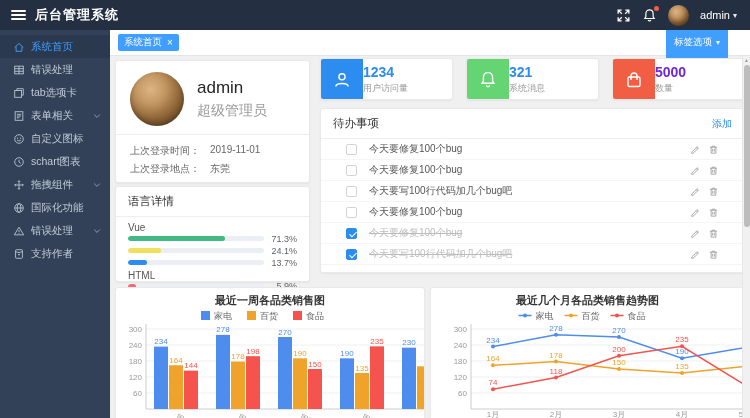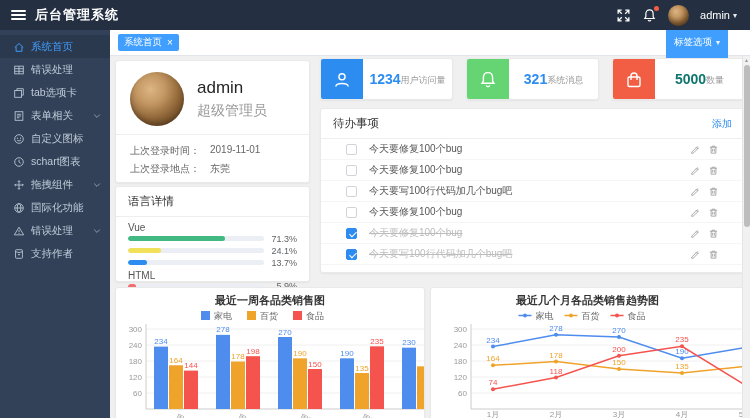--- a/index.html
+++ b/index.html
@@ -55,21 +55,21 @@
   .lang-body{padding:5px 12px 0}
   .lang-name{font-size:10px;color:#555;line-height:1.15}
   .lang-line{display:flex;align-items:center;gap:3px;margin-bottom:2px}
   .lang-track{flex:1;height:5px;background:#ebeef5;border-radius:3px;overflow:hidden}
   .lang-fill{height:100%;border-radius:3px}
   .lang-pct{width:30px;flex:0 0 30px;font-size:9px;color:#606266;text-align:right}
 
   
   .stat-card{top:28px;width:133px;height:42px;display:flex;overflow:hidden}
   .stat-ico{width:42px;height:42px;flex:0 0 42px;display:flex;align-items:center;justify-content:center}
-  .stat-body{flex:1;display:flex;flex-direction:row;align-items:center;justify-content:center}
+  .stat-body{flex:1;display:flex;flex-direction:column;align-items:flex-start;justify-content:center}
   .stat-num{font-size:14px;font-weight:bold}
   .stat-lbl{font-size:9px;color:#9a9a9a;margin-top:2px}
 
   
   .todo-card{left:210px;top:78px;width:425px;height:165px}
   .todo-add{font-size:10px;color:#2d8cf0;cursor:pointer}
   .todo-row{height:21px;display:flex;align-items:center;padding:0 25px;border-bottom:1px solid #f5f5f5}
   .cb{width:11px;height:11px;border:1px solid #d0d3da;border-radius:2px;background:#fff;position:relative;cursor:pointer;flex:0 0 11px}
   .cb.checked{background:#2d8cf0;border-color:#2d8cf0}
   .cb.checked:after{content:"";position:absolute;left:3.5px;top:1px;width:3px;height:6px;border:solid #fff;border-width:0 1.5px 1.5px 0;transform:rotate(45deg)}
@@ -334,21 +334,21 @@
           </div>
         </div>
         <div class="card stat-card" style="left: 502px;">
           <div class="stat-ico" style="background:#f25e43">
             <svg width="20" height="20" viewBox="0 0 20 20">
               <rect x="4" y="7" width="12" height="9.5" rx="1.5" fill="none" stroke="#fff" stroke-width="1.4"></rect>
               <path d="M7 10V6a3 3 0 0 1 6 0v4" fill="none" stroke="#fff" stroke-width="1.4"></path>
             </svg>
           </div>
           <div class="stat-body">
-            <div class="stat-num" style="color:#0f766e">5000</div>
+            <div class="stat-num" style="color:#6d28d9">5000</div>
             <div class="stat-lbl">数量</div>
           </div>
         </div>
       </div>
 
     <div class="card todo-card">
       <div class="card-head">
         <span class="card-title">待办事项</span>
         <span class="todo-add">添加</span>
       </div>

